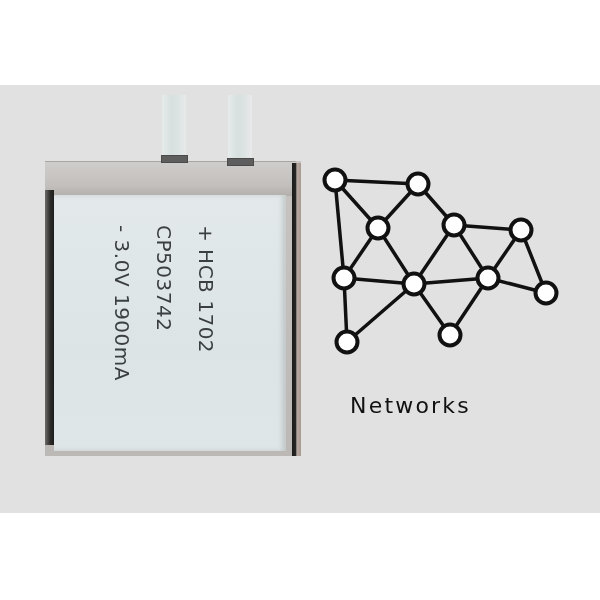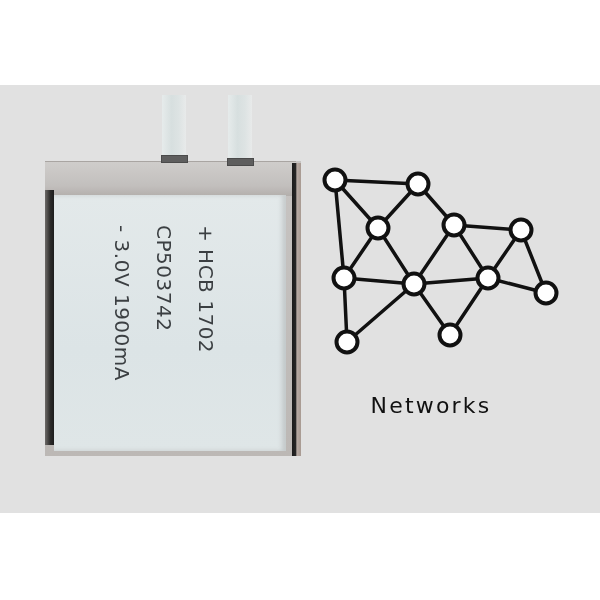--- a/index.html
+++ b/index.html
@@ -44,21 +44,21 @@
     }
     .cell-text .col {
       position: absolute; top: 0;
       writing-mode: vertical-rl;
       font-family: "DejaVu Sans", sans-serif;
       font-size: 20px; color: #3b3f42; letter-spacing: 0.5px; white-space: nowrap;
       line-height: 24px;
     }
     .graph { position: absolute; left: 0; top: 0; }
     .label {
-      position: absolute; left: 350px; top: 393px; width: 162px; text-align: center;
+      position: absolute; left: 350px; top: 393px; width: 162px; 
       font-family: "DejaVu Sans", sans-serif; font-size: 22px; letter-spacing: 2.2px; color: #111;
     }
   </style>
 </head>
 <body>
 
 <div class="band"></div>
 
 <div class="battery">
   <div class="tab" style="left:162px; top:95px; height:66px;"></div>

